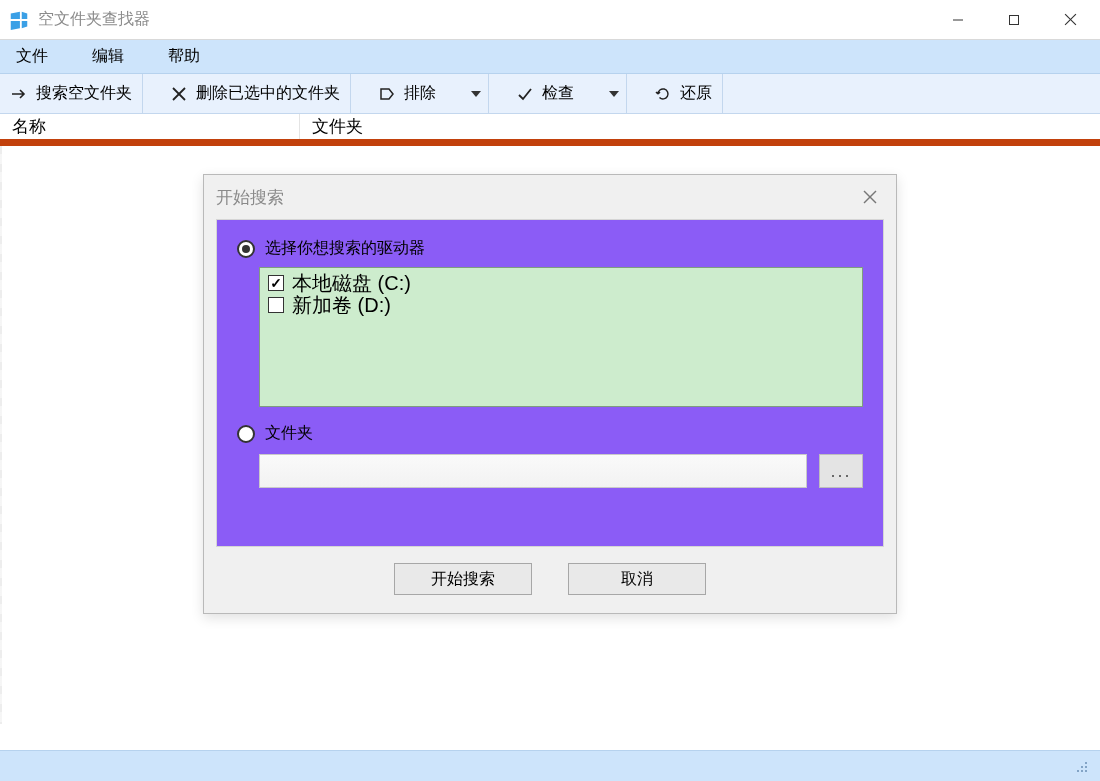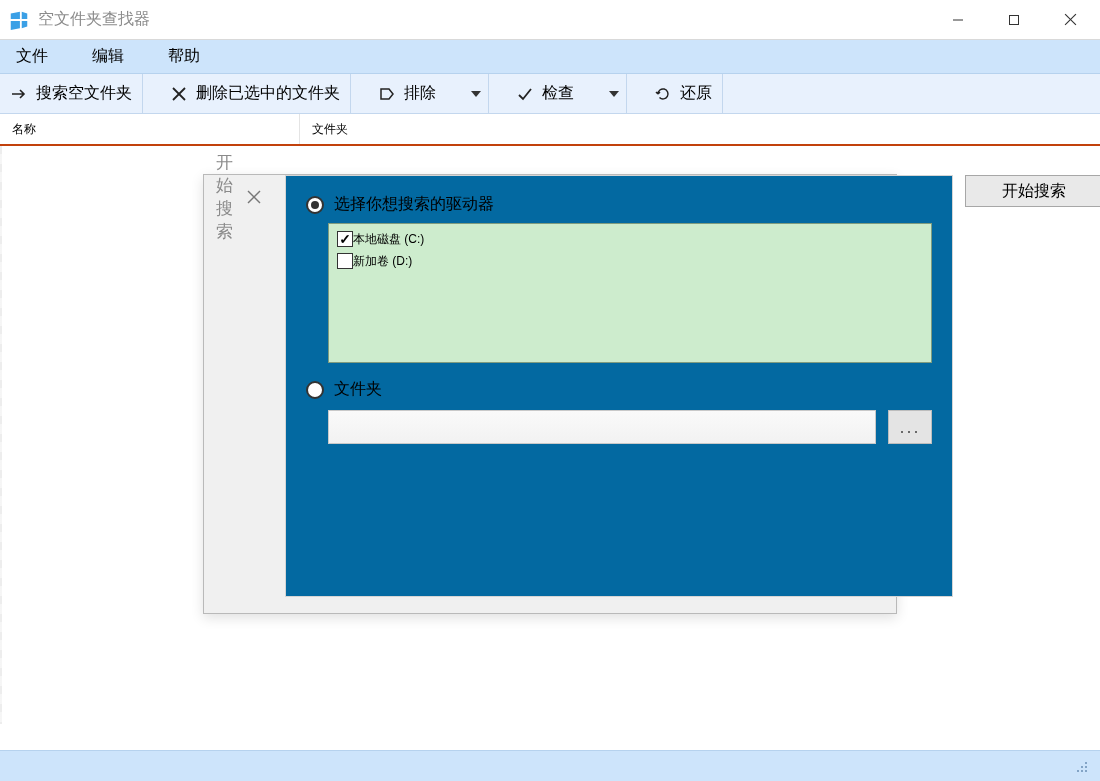--- a/index.html
+++ b/index.html
@@ -70,22 +70,22 @@
   width: 0; height: 0;
   border-left: 5px solid transparent;
   border-right: 5px solid transparent;
   border-top: 6px solid #333;
 }
 
 .header-row {
   height: 32px;
   display: flex;
   align-items: flex-end;
-  border-bottom: 2px solid #c2410c;
-  font-size: 12px;
+  border-bottom: 7px solid #c2410c;
+  font-size: 17px;
   background: #fff;
 }
 .header-cell {
   padding: 0 12px;
   height: 100%;
   display: flex; align-items: center;
 }
 .header-cell.first { width: 300px; border-right: 1px solid #e4e4e4;}
 .sidebar-edge {
   position: absolute;
@@ -120,37 +120,37 @@
 .dialog {
   position: absolute;
   left: 203px;
   top: 174px;
   width: 694px;
   height: 440px;
   background: #f0f0f0;
   border: 1px solid #b9b9b9;
   box-shadow: 0 4px 12px rgba(0,0,0,.12);
   display: flex;
-  flex-direction: row;
+  flex-direction: column;
 }
 .dlg-titlebar {
   height: 44px;
   display: flex;
   align-items: center;
   padding: 0 12px;
 }
 .dlg-title { color: #8a8a8a; font-size: 17px; }
 .dlg-close { margin-left: auto; width: 28px; height: 28px; display:flex; align-items:center; justify-content:center; }
 .dlg-close svg { width: 14px; height: 14px; }
 
 .dlg-body {
   border: 1px solid #d5d5d5;
   margin: 0 12px 16px 12px;
   padding: 18px 20px 20px 20px;
-  background: #0369a1;
+  background: #8b5cf6;
   flex: 1;
   position: relative;
 }
 .radio-row {
   display: flex; align-items: center; gap: 10px;
   margin-bottom: 8px;
   font-size: 16px;
 }
 .radio-outer {
   width: 18px; height: 18px; border-radius: 50%;
@@ -161,21 +161,21 @@
   content: ""; width: 8px; height: 8px; border-radius:50%; background:#333;
 }
 .drive-list {
   margin-left: 22px;
   width: 604px;
   height: 140px;
   border: 1px solid #7f9c7f;
   background: #cdeccd;
   padding: 4px 6px;
 }
-.drive-item { display:flex; align-items:center; font-size:12px; padding: 0 2px; line-height: 22px; }
+.drive-item { display:flex; align-items:center; gap:8px; font-size:20px; padding: 0 2px; line-height: 22px; }
 .chk {
   width: 16px; height: 16px; border: 1.5px solid #333; background:#fff;
   display:flex; align-items:center; justify-content:center; font-size:14px; line-height:1;
 }
 .chk.checked::after { content:"✓"; font-weight: bold; }
 
 .radio-row.folder { margin-top: 16px; }
 
 .folder-path-row {
   display: flex; gap: 12px; margin-left: 22px; margin-top: 10px;

